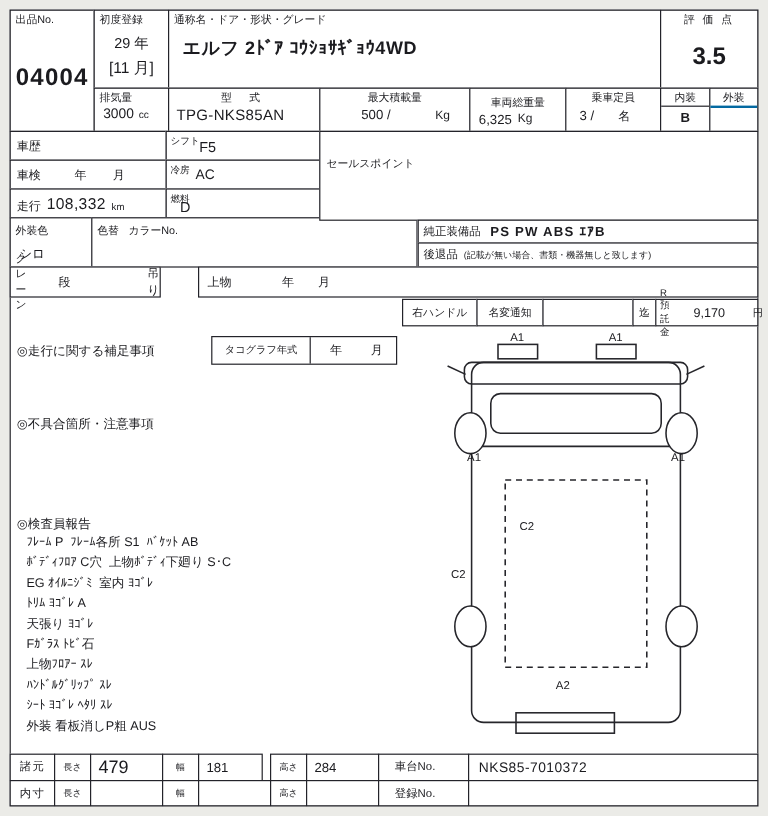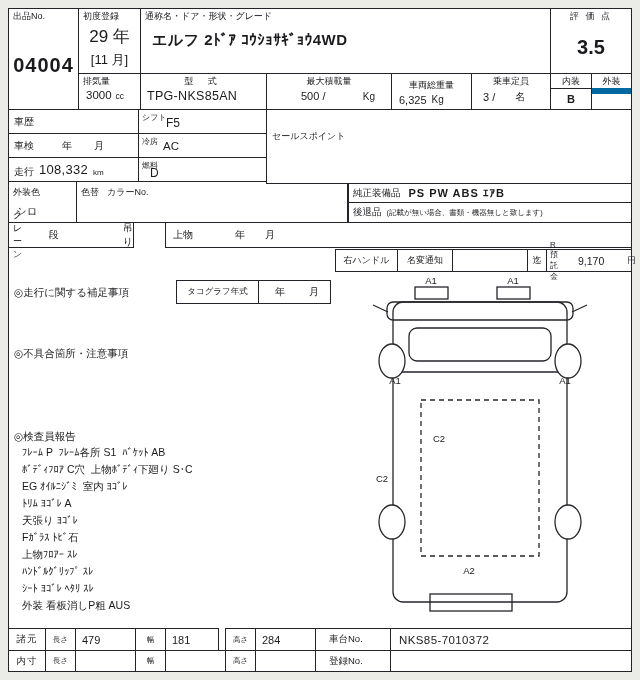--- a/index.html
+++ b/index.html
@@ -23,21 +23,21 @@
   <div class="box" style="left:8px;top:8px;width:624px;height:664px;"></div>
 
   <div class="box col" style="left:8px;top:8px;width:71px;height:102px;">
     <div class="lbl">出品No.</div>
     <div class="mid" style="font-size:20px;font-weight:700;letter-spacing:1px;">04004</div>
   </div>
 
   <div class="box col" style="left:78px;top:8px;width:63px;height:66px;">
     <div class="lbl">初度登録</div>
     <div class="mid col" style="justify-content:center;align-items:center;gap:3px;">
-      <div style="font-size:17px;">29 年</div>
+      <div style="font-size:12px;">29 年</div>
       <div style="font-size:13px;">[11 月]</div>
     </div>
   </div>
 
   <div class="box col" style="left:140px;top:8px;width:411px;height:66px;">
     <div class="lbl">通称名・ドア・形状・グレード</div>
     <div style="margin:10px 0 0 11px;font-size:15px;font-weight:600;letter-spacing:.5px;white-space:nowrap;">エルフ 2ﾄﾞｱ ｺｳｼｮｻｷﾞｮｳ4WD</div>
   </div>
 
   <div class="box col" style="left:550px;top:8px;width:82px;height:66px;">
@@ -80,21 +80,21 @@
       <span style="font-size:11px;margin-left:11px;">3 /</span>
       <span style="font-size:10px;margin-left:20px;">名</span>
     </div>
   </div>
 
   <div class="box col" style="left:550px;top:73px;width:42px;height:37px;">
     <div class="lblc" style="border-bottom:1px solid #23232a;padding-bottom:2px;">内装</div>
     <div class="mid" style="font-size:11px;font-weight:600;">B</div>
   </div>
   <div class="box col" style="left:591px;top:73px;width:41px;height:37px;">
-    <div class="lblc" style="border-bottom:6px solid #0369a1;padding-bottom:2px;text-align:center;">外装</div>
+    <div class="lblc" style="border-bottom:2px solid #0369a1;padding-bottom:2px;text-align:center;">外装</div>
     <div class="mid" style="font-size:11px;font-weight:600;"></div>
   </div>
 
   <div class="box row" style="left:8px;top:109px;width:131px;height:25px;">
     <span style="font-size:10px;padding-left:5px;">車歴</span>
   </div>
   <div class="box" style="left:138px;top:109px;width:129px;height:25px;">
     <span class="flat" style="left:3px;top:2px;font-size:8px;">シフト</span>
     <span class="flat" style="left:27px;top:6px;font-size:12px;">F5</span>
   </div>
@@ -210,21 +210,21 @@
       <text x="60" y="112">A1</text>
       <text x="230" y="112">A1</text>
       <text x="104" y="170">C2</text>
       <text x="47" y="210">C2</text>
       <text x="134" y="302">A2</text>
     </g>
   </svg>
 
   <div class="box bc" style="left:8px;top:628px;width:38px;height:23px;justify-content:center;font-size:9.5px;letter-spacing:1px;">諸元</div>
   <div class="box bc" style="left:45px;top:628px;width:31px;height:23px;justify-content:center;font-size:7.5px;">長さ</div>
-  <div class="box bc" style="left:75px;top:628px;width:61px;height:23px;padding-left:6px;font-size:11px;">479</div>
+  <div class="box bc" style="left:75px;top:628px;width:61px;height:23px;padding-left:6px;font-size:15px;">479</div>
   <div class="box bc" style="left:135px;top:628px;width:31px;height:23px;justify-content:center;font-size:7.5px;">幅</div>
   <div class="box bc" style="left:165px;top:628px;width:54px;height:23px;padding-left:6px;font-size:11px;">181</div>
   <div class="box bc" style="left:225px;top:628px;width:31px;height:23px;justify-content:center;font-size:7.5px;">高さ</div>
   <div class="box bc" style="left:255px;top:628px;width:61px;height:23px;padding-left:6px;font-size:11px;">284</div>
   <div class="box bc" style="left:315px;top:628px;width:76px;height:23px;padding-left:13px;font-size:9.5px;">車台No.</div>
   <div class="box bc" style="left:390px;top:628px;width:242px;height:23px;padding-left:8px;font-size:11.5px;letter-spacing:.4px;">NKS85-7010372</div>
 
   <div class="box bc" style="left:8px;top:650px;width:38px;height:22px;justify-content:center;font-size:9.5px;letter-spacing:1px;">内寸</div>
   <div class="box bc" style="left:45px;top:650px;width:31px;height:22px;justify-content:center;font-size:7.5px;">長さ</div>
   <div class="box bc" style="left:75px;top:650px;width:61px;height:22px;padding-left:6px;font-size:11px;"></div>

